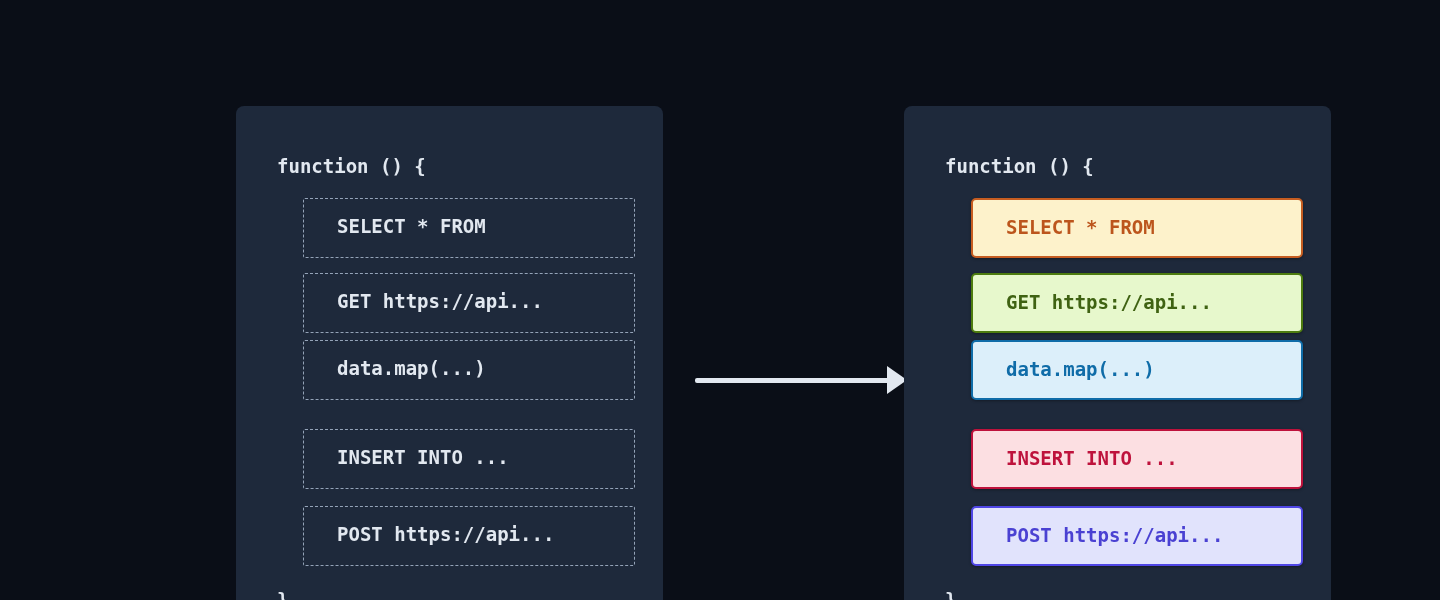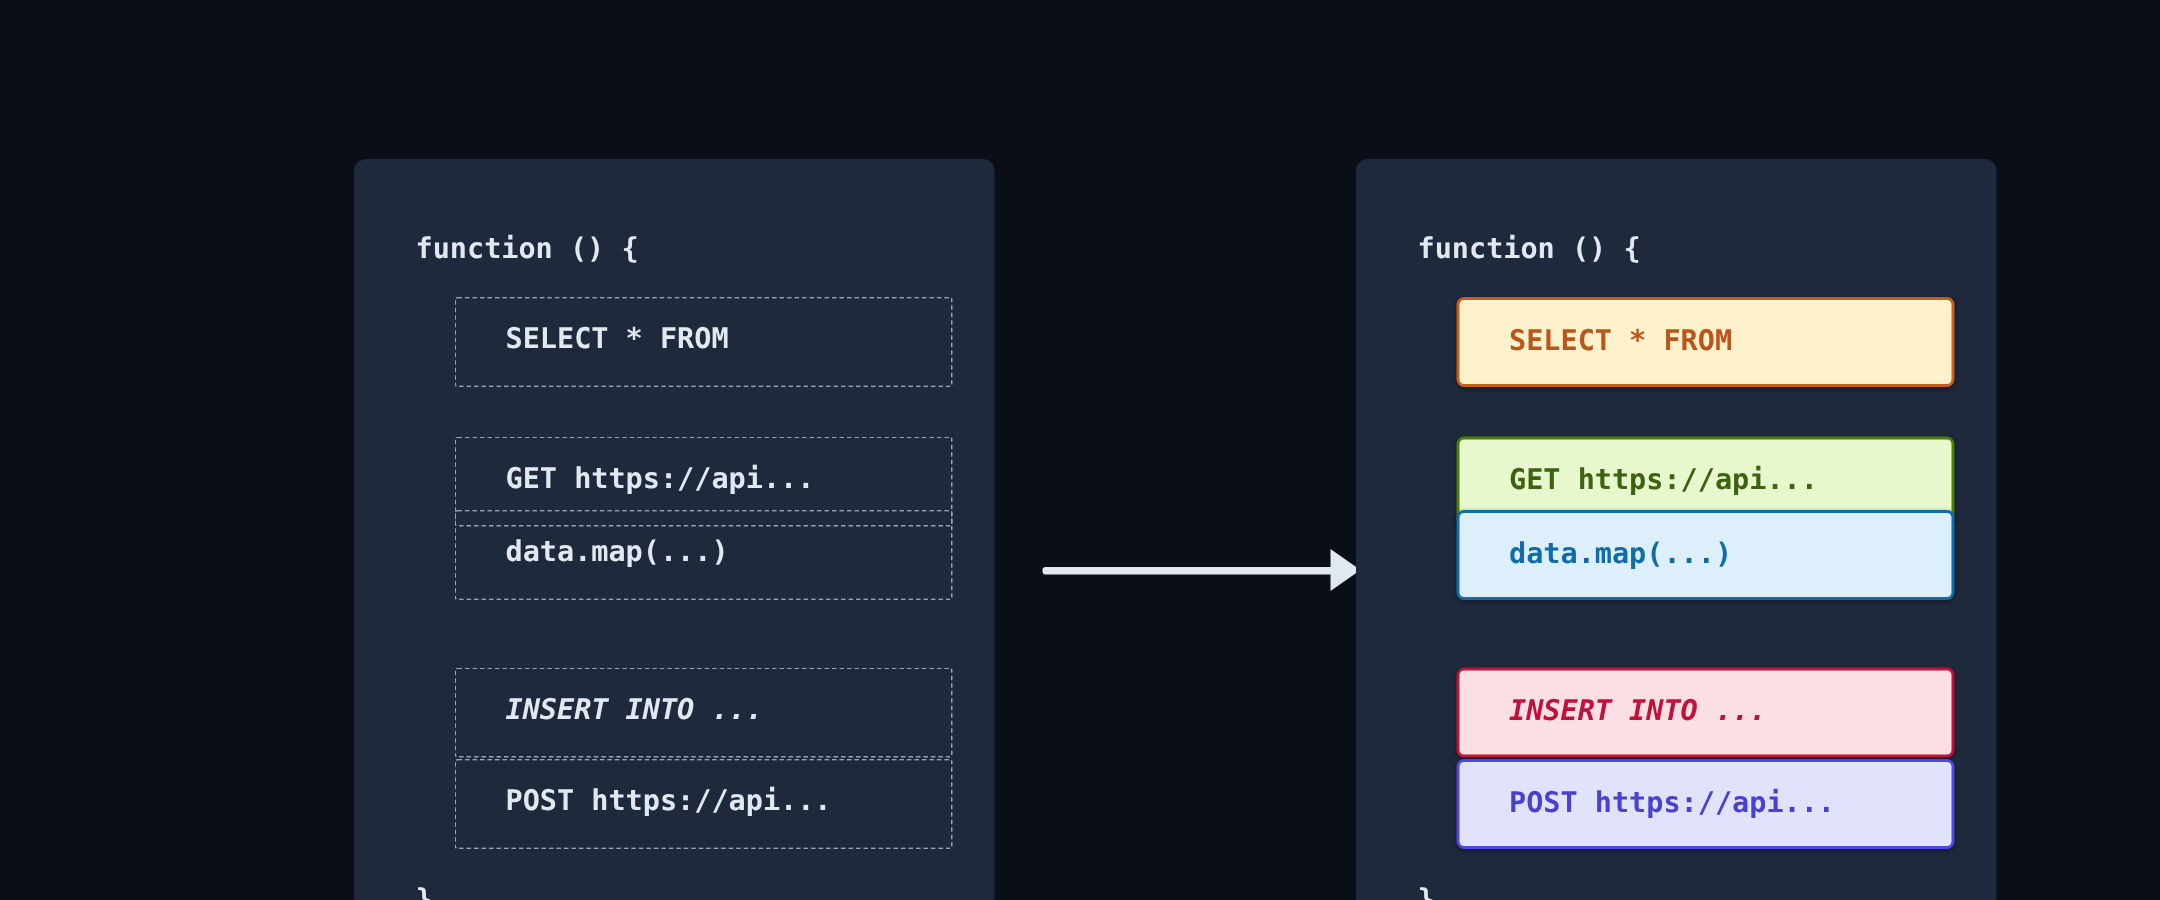--- a/index.html
+++ b/index.html
@@ -40,23 +40,23 @@
   .block {
     position: absolute;
     left: 51px;
     width: 332px;
     height: 60px;
     display: flex;
     padding-left: 17px;
     white-space: pre;
   }
   .block-1 { top: 76px; }
-  .block-2 { top: 169px; }
+  .block-2 { top: 151px; }
   .block-3 { top: 218px; }
-  .block-4 { top: 323px; font-style: italic; }
+  .block-4 { top: 307px; }
   .block-5 { top: 384px; }
   .block-dashed {
     border: 1px dashed #94a3b8;
     border-radius: 2px;
   }
   .block-solid {
     border: 2px solid;
     border-radius: 5px;
     box-shadow: 0 1px 3px rgba(0,0,0,0.35);
   }

